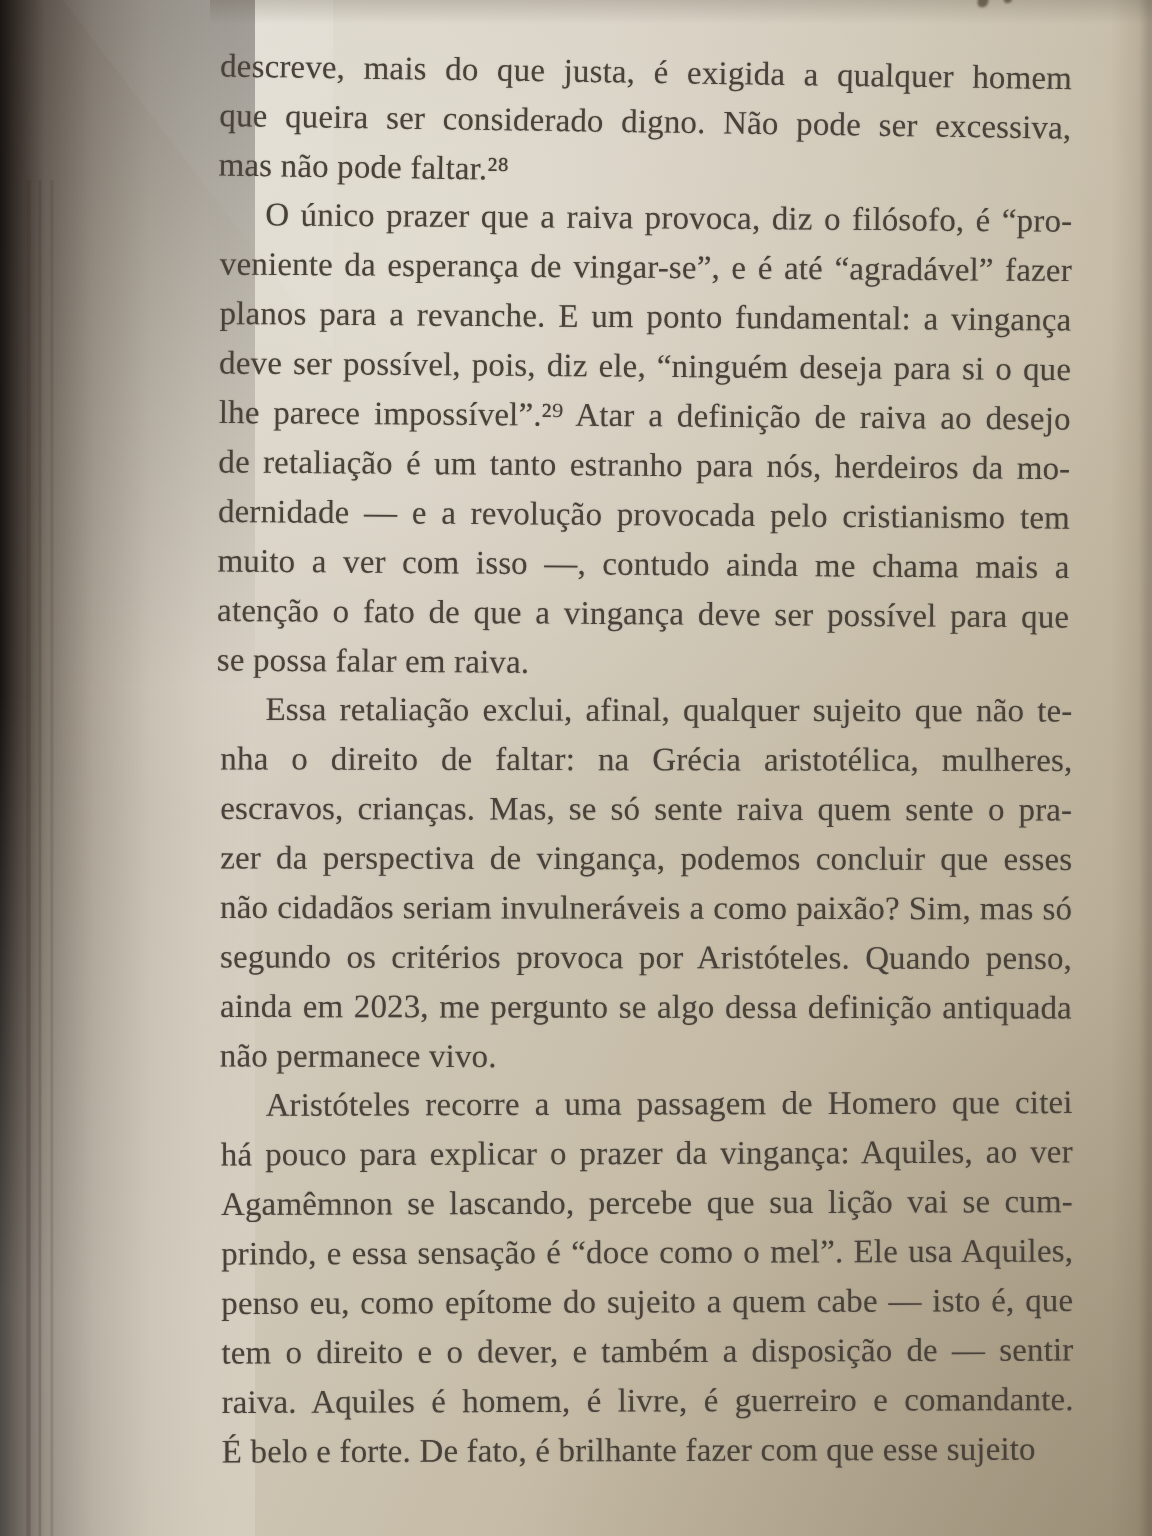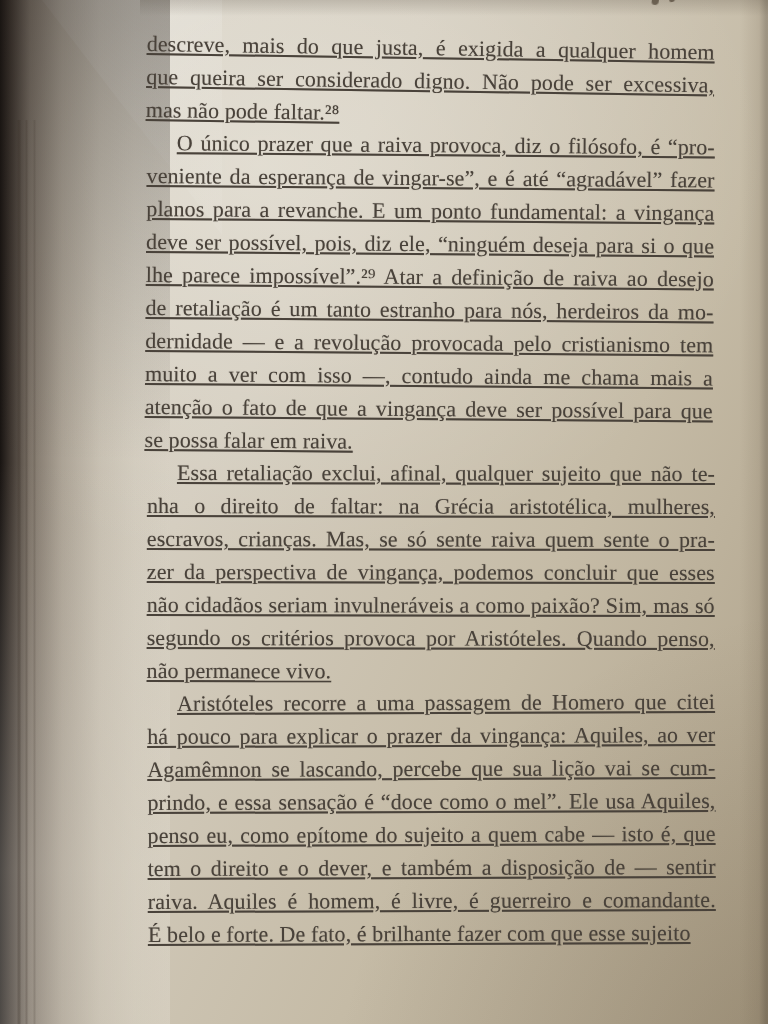--- a/index.html
+++ b/index.html
@@ -77,21 +77,20 @@
   .top-mark span:nth-child(1){left:0;transform:rotate(8deg);}
   .top-mark span:nth-child(2){left:17px;height:8px;width:6px;transform:rotate(-6deg);}
 
   
   .text-block{
     position:absolute;left:147px;top:27px;width:568px;
     color:#49423a;
     font-size:22px;line-height:33px;
     letter-spacing:.1px;
     text-shadow:0 0 1px rgba(73,66,58,.38);
-    text-decoration:underline;
   }
   .para{transform-origin:left top;}
   .para:nth-child(1){transform:rotate(.85deg);}
   .para:nth-child(2){transform:rotate(.45deg);}
   .para:nth-child(3){transform:rotate(.1deg);}
   .para:nth-child(4){transform:rotate(-.2deg);}
   .line{white-space:nowrap;text-align:justify;text-align-last:justify;}
   .line.last{text-align-last:left;}
   .para.indent .line:first-child{text-indent:30px;}
 
@@ -130,20 +129,21 @@
           <div class="line">atenção o fato de que a vingança deve ser possível para que</div>
           <div class="line last">se possa falar em raiva.</div>
         </div>
         <div class="para indent">
           <div class="line">Essa retaliação exclui, afinal, qualquer sujeito que não te-</div>
           <div class="line">nha o direito de faltar: na Grécia aristotélica, mulheres,</div>
           <div class="line">escravos, crianças. Mas, se só sente raiva quem sente o pra-</div>
           <div class="line">zer da perspectiva de vingança, podemos concluir que esses</div>
           <div class="line">não cidadãos seriam invulneráveis a como paixão? Sim, mas só</div>
           <div class="line">segundo os critérios provoca por Aristóteles. Quando penso,</div>
+          <div class="line">ainda em 2023, me pergunto se algo dessa definição antiquada</div>
           <div class="line last">não permanece vivo.</div>
         </div>
         <div class="para indent">
           <div class="line">Aristóteles recorre a uma passagem de Homero que citei</div>
           <div class="line">há pouco para explicar o prazer da vingança: Aquiles, ao ver</div>
           <div class="line">Agamêmnon se lascando, percebe que sua lição vai se cum-</div>
           <div class="line">prindo, e essa sensação é “doce como o mel”. Ele usa Aquiles,</div>
           <div class="line">penso eu, como epítome do sujeito a quem cabe — isto é, que</div>
           <div class="line">tem o direito e o dever, e também a disposição de — sentir</div>
           <div class="line">raiva. Aquiles é homem, é livre, é guerreiro e comandante.</div>

